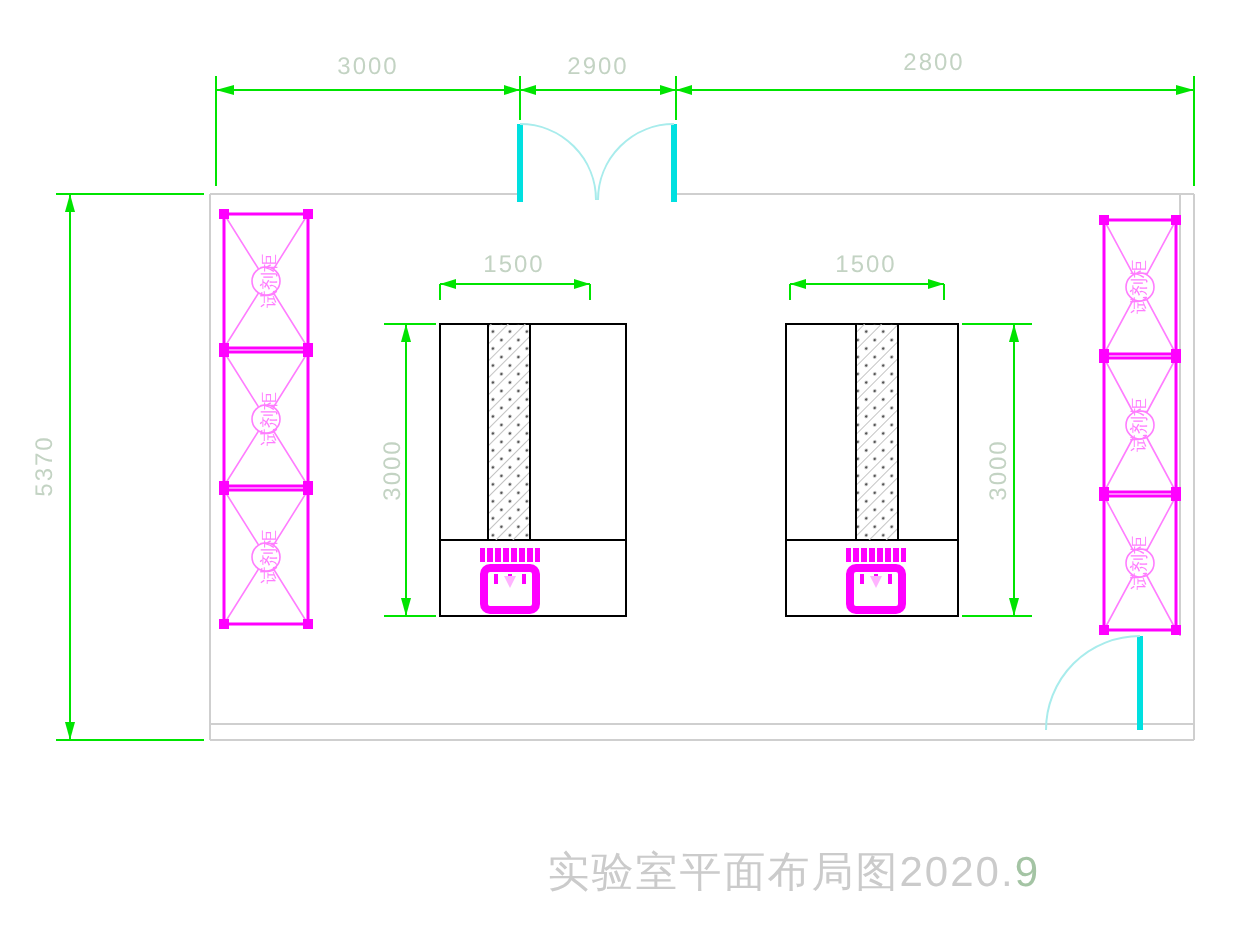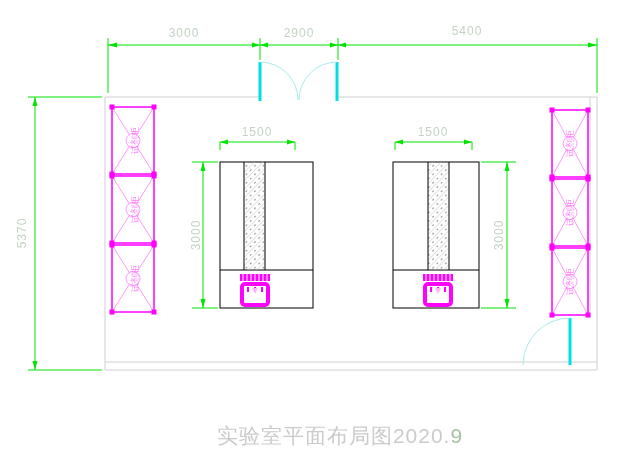--- a/index.html
+++ b/index.html
@@ -15,21 +15,21 @@
   .cabcircle{fill:#fff;stroke:var(--cabinet_light);stroke-width:0.8;}
   .door{fill:var(--door);stroke:none;}
   .arc{stroke:var(--door_arc);stroke-width:1;fill:none;}
   .bench{stroke:var(--bench);stroke-width:1;fill:none;}
   .sinkline{stroke:var(--cabinet);fill:none;}
   .lbl{position:absolute;font-size:12px;letter-spacing:1px;color:var(--dimension_text);
        text-align:center;white-space:nowrap;}
   .lbl.rot{transform:rotate(-90deg);transform-origin:center center;}
   .cablbl{position:absolute;font-size:9px;color:var(--cabinet_light);text-align:center;
           width:40px;transform:rotate(-90deg);transform-origin:center center;white-space:nowrap;}
-  #title{position:absolute;left:160px;top:422px;width:360px;text-align:center;
+  #title{position:absolute;left:160px;top:422px;width:360px;text-align:right;
          font-size:21px;letter-spacing:1px;color:var(--title_text);white-space:nowrap;}
   #title .suffix{color:var(--title_suffix);}
 </style>
 </head>
 <body>
 
 <div id="stage">
 
 <svg id="plan-svg" width="619" height="469" viewBox="0 0 619 469">
   <defs>
@@ -175,21 +175,21 @@
       <rect class="cabfill" x="549.5" y="245.5" width="5" height="5"></rect>
           <rect class="cabfill" x="585.5" y="245.5" width="5" height="5"></rect>
       <rect class="cabfill" x="549.5" y="312.5" width="5" height="5"></rect>
           <rect class="cabfill" x="585.5" y="312.5" width="5" height="5"></rect>
     </g>
   </g>
 </svg>
 
 <div class="lbl" style="left:154px;top:26px;width:60px">3000</div>
 <div class="lbl" style="left:269px;top:26px;width:60px">2900</div>
-<div class="lbl" style="left:437px;top:24px;width:60px">5400</div>
+<div class="lbl" style="left:437px;top:24px;width:60px">2800</div>
 <div class="lbl rot" style="left:0px;top:226px;width:44px">5370</div>
 <div class="lbl" style="left:227px;top:125px;width:60px">1500</div>
 <div class="lbl" style="left:403px;top:125px;width:60px">1500</div>
 <div class="lbl rot" style="left:176px;top:228px;width:40px">3000</div>
 <div class="lbl rot" style="left:479px;top:228px;width:40px">3000</div>
 
 <div class="cablbl" style="left:115px;top:134px">试剂柜</div>
 <div class="cablbl" style="left:115px;top:203px">试剂柜</div>
 <div class="cablbl" style="left:115px;top:272px">试剂柜</div>
 <div class="cablbl" style="left:550px;top:137px">试剂柜</div>

